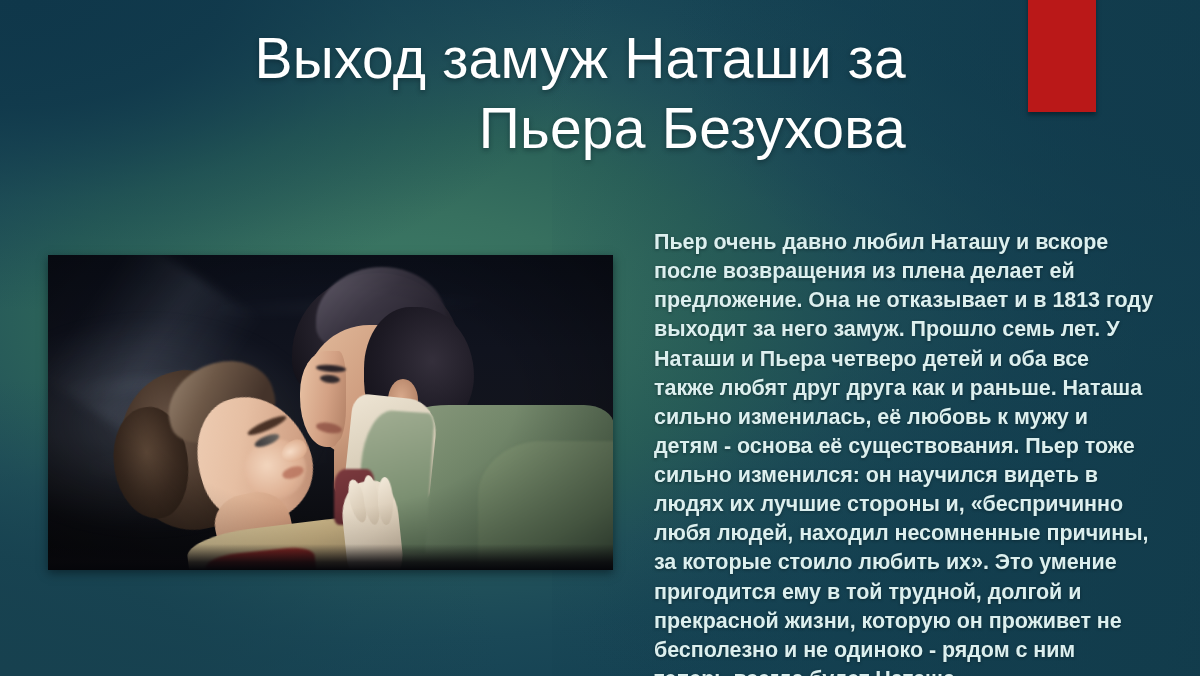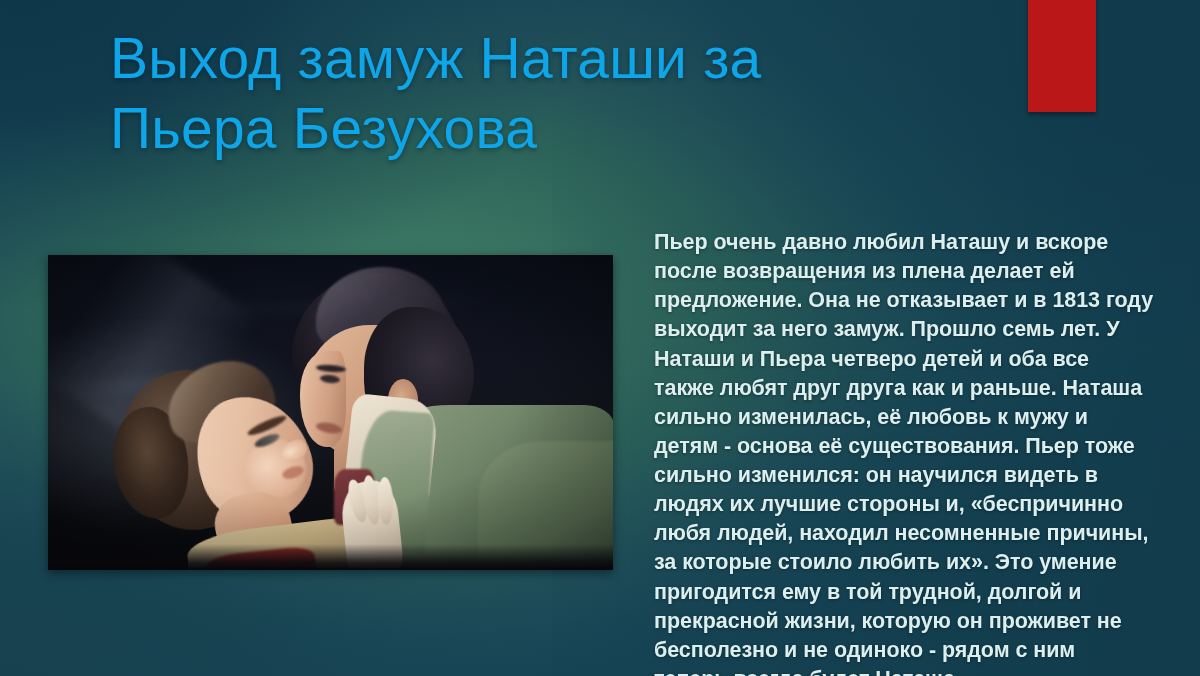--- a/index.html
+++ b/index.html
@@ -65,25 +65,25 @@
     top: -6px;
     width: 68px;
     height: 118px;
     background: #ba1818;
     box-shadow: 0 3px 4px rgba(6,20,28,0.55);
   }
 
   
   .title {
     position: absolute;
-    left: 110px;
+    left: 116px;
     top: 24px;
     width: 790px;
-    text-align: left;
-    color: #0ea5e9;
+    text-align: right;
+    color: #ffffff;
     font-size: 57px;
     font-weight: 300;
     line-height: 1.22;
     letter-spacing: 0.2px;
     text-shadow: 0 2px 5px rgba(6,24,30,0.45);
     white-space: pre-line;
   }
 
   
   .photo {

